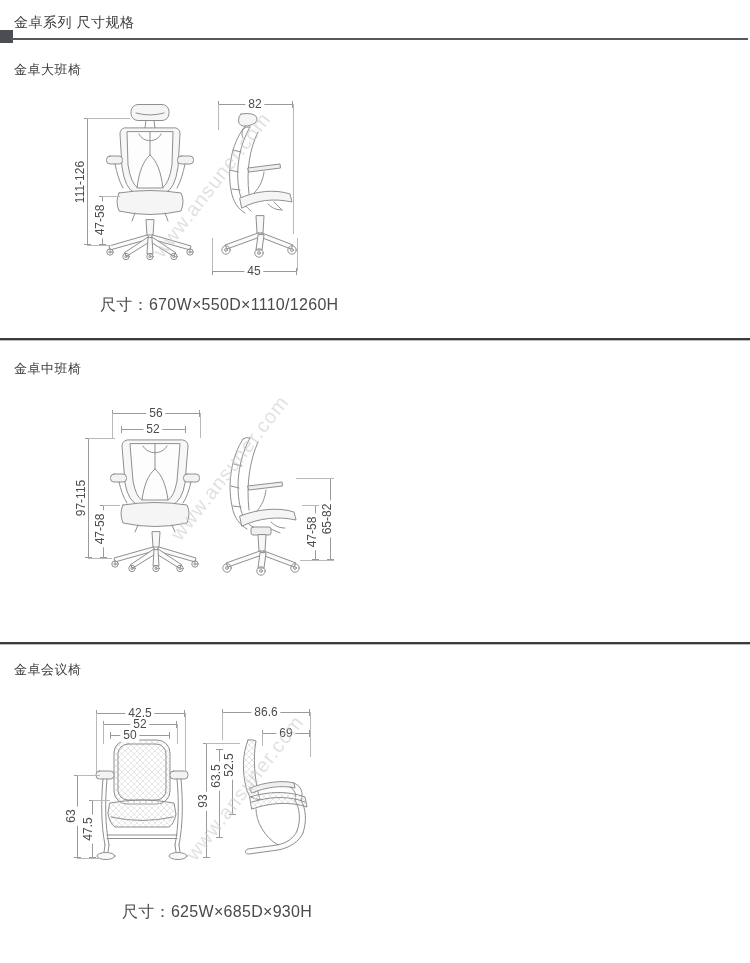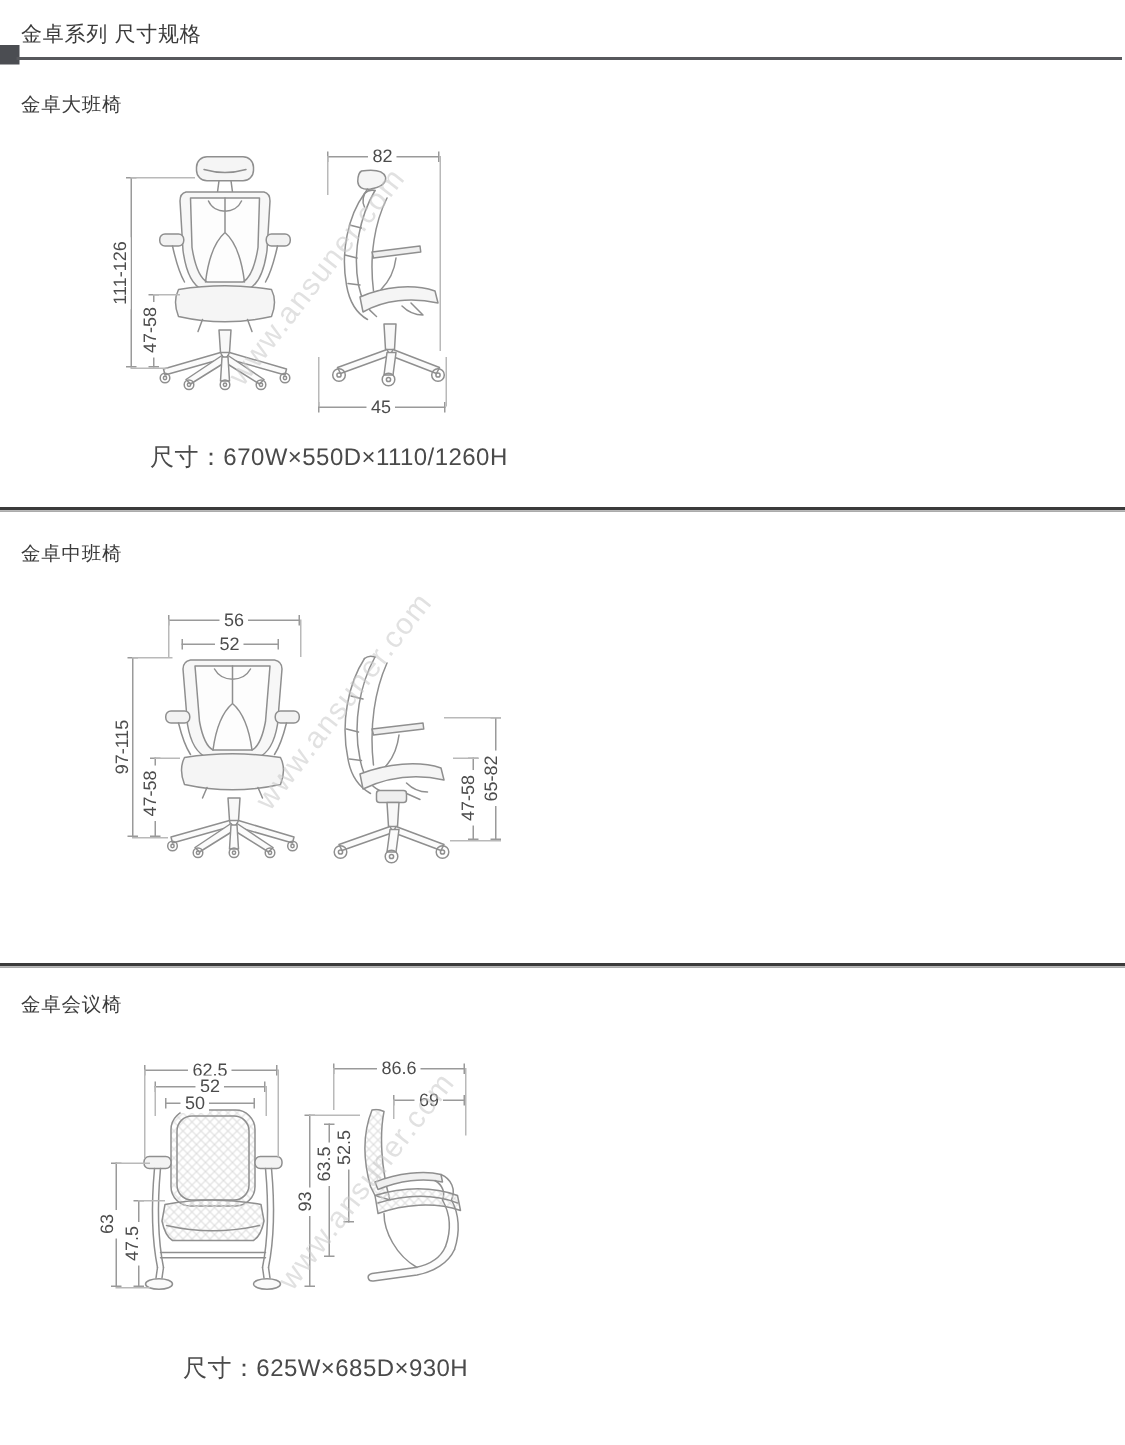--- a/index.html
+++ b/index.html
@@ -292,21 +292,21 @@
       </g>
       <g>
         <path d="M64,61 C69,70 70,82 66,94 M58,61 C63,70 64,81 60,92"></path>
         <path d="M66,94 C62,103 52,109 41,111 L12,115 C8,115.5 7,111 11,110 L40,106 C50,104 57,99 60,92" fill="#fcfcfc"></path>
         <path d="M19,70 C19,82 27,98 41,106"></path>
       </g>
     </g>
   </svg>
 
   <div class="dim-h" style="left:96px;top:713px;width:89px"></div>
-  <span class="dim-label" style="left:140px;top:713px">62.5</span>
+  <span class="dim-label" style="left:140px;top:713px">42.5</span>
   <div class="dim-h" style="left:103px;top:724px;width:74px"></div>
   <span class="dim-label" style="left:140px;top:724px">52</span>
   <div class="dim-h" style="left:110px;top:735px;width:60px"></div>
   <span class="dim-label" style="left:130px;top:735px">50</span>
   <div class="ext" style="left:96px;top:713px;width:1px;height:59px"></div>
   <div class="ext" style="left:185px;top:713px;width:1px;height:59px"></div>
   <div class="ext" style="left:103px;top:724px;width:1px;height:20px"></div>
   <div class="ext" style="left:177px;top:724px;width:1px;height:20px"></div>
 
   <div class="dim-v" style="left:77px;top:775px;height:83px"></div>

